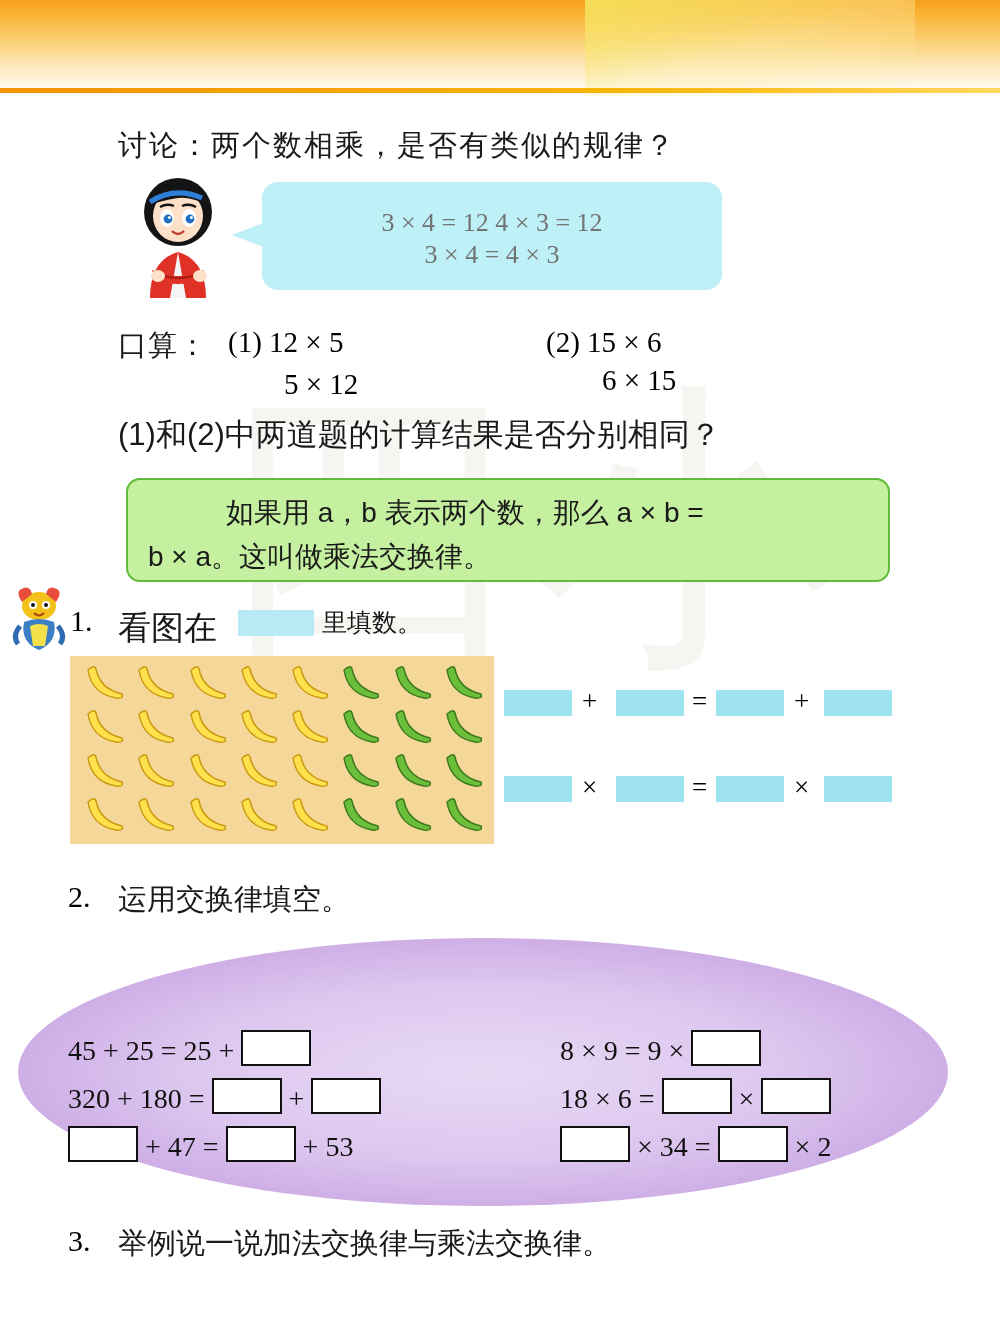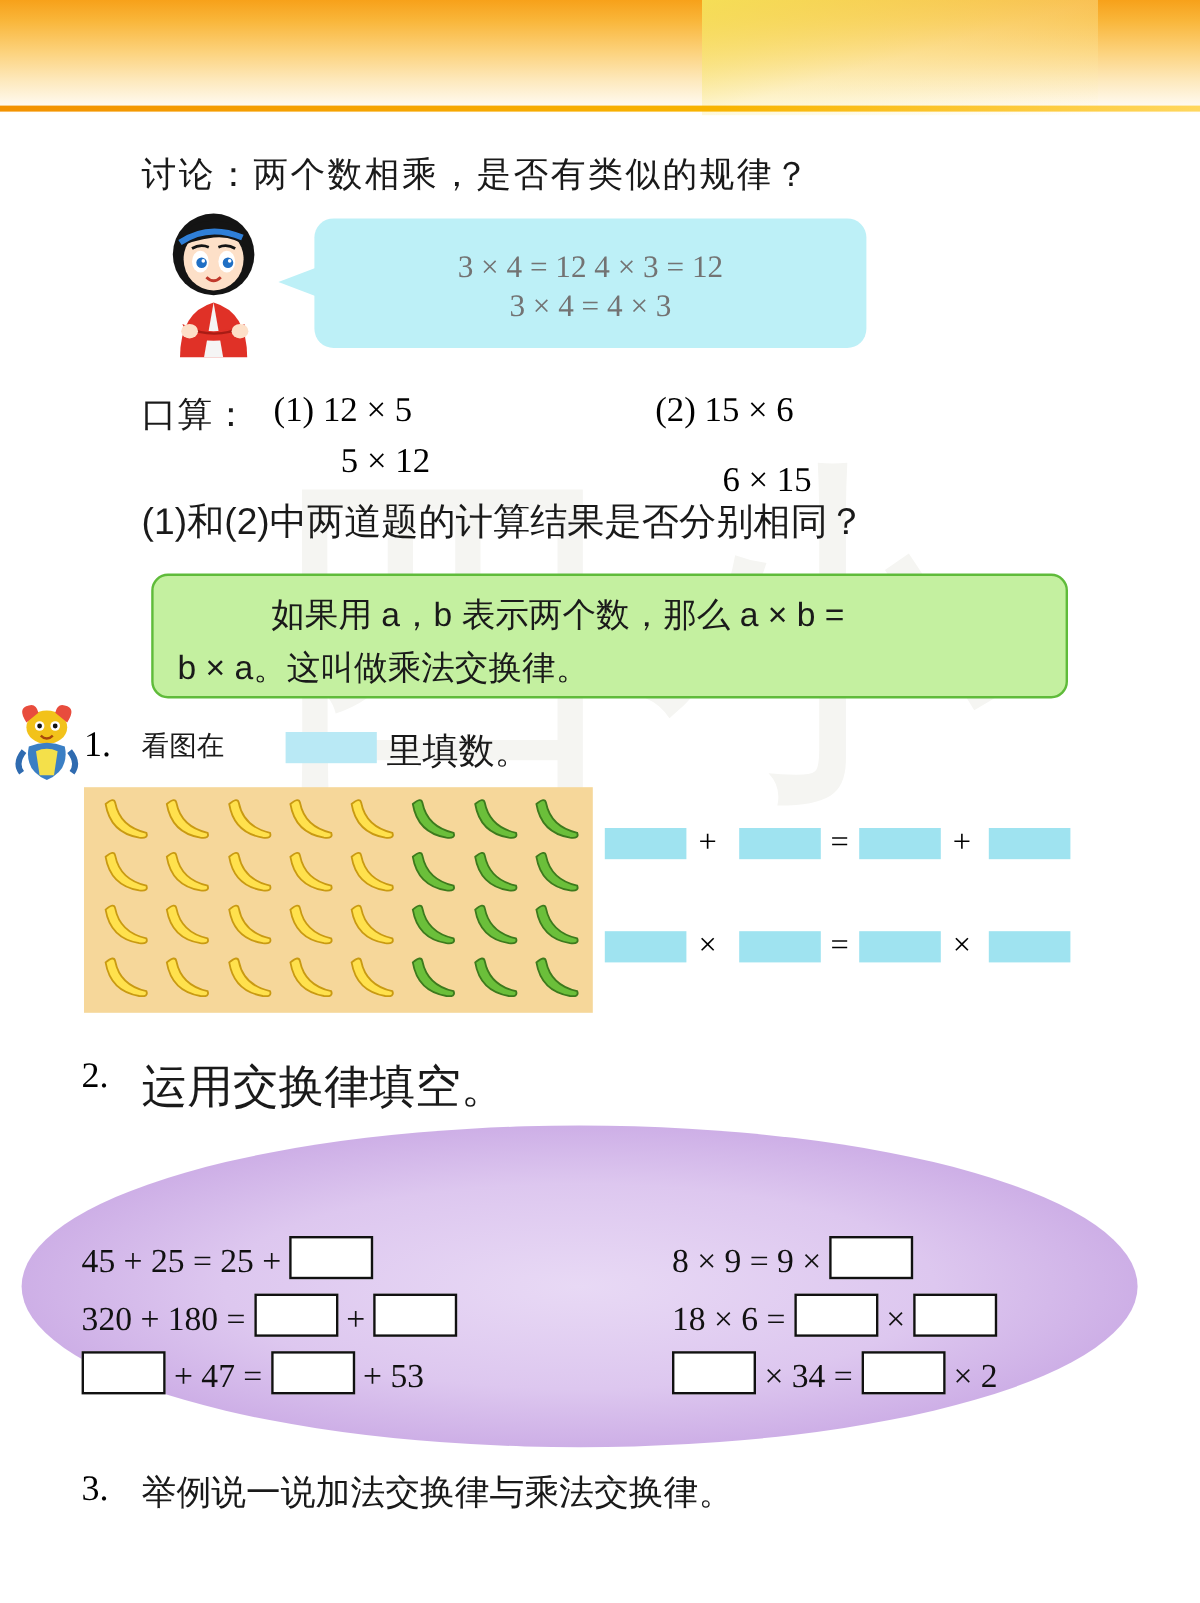--- a/index.html
+++ b/index.html
@@ -102,21 +102,21 @@
   
   .koushuan-label {
     position: absolute;
     left: 118px; top: 326px;
     font-size: 29px;
     letter-spacing: 1px;
   }
   .ks-a1 { position: absolute; left: 228px; top: 326px; font-size: 29px; font-family: "Liberation Serif", serif;}
   .ks-a2 { position: absolute; left: 284px; top: 368px; font-size: 29px; font-family: "Liberation Serif", serif; text-align: center;}
   .ks-b1 { position: absolute; left: 546px; top: 326px; font-size: 29px; font-family: "Liberation Serif", serif;}
-  .ks-b2 { position: absolute; left: 602px; top: 384px; font-size: 29px; font-family: "Liberation Serif", serif;}
+  .ks-b2 { position: absolute; left: 602px; top: 364px; font-size: 29px; font-family: "Liberation Serif", serif;}
 
   .q-line {
     position: absolute;
     left: 118px; top: 414px;
     font-size: 31px;
   }
 
   
   .rulebox {
     position: absolute;
@@ -142,32 +142,32 @@
   
   .ex1-num {
     position: absolute;
     left: 70px; top: 604px;
     font-size: 30px;
     font-family: "Liberation Serif", serif;
   }
   .ex1-text {
     position: absolute;
     left: 118px; top: 606px;
-    font-size: 23px;
+    font-size: 33px;
   }
   .ex1-blank-inline {
     position: absolute;
     left: 238px; top: 610px;
     width: 76px; height: 26px;
     background: #b9e9f5;
   }
   .ex1-text2 {
     position: absolute;
     left: 322px; top: 606px;
-    font-size: 30px;
+    font-size: 25px;
   }
   .mascot {
     position: absolute;
     left: 8px; top: 586px;
     width: 62px; height: 66px;
   }
 
   
   .banana-panel {
     position: absolute;
@@ -201,21 +201,21 @@
   
   .ex2-num {
     position: absolute;
     left: 68px; top: 880px;
     font-size: 30px;
     font-family: "Liberation Serif", serif;
   }
   .ex2-text {
     position: absolute;
     left: 118px; top: 880px;
-    font-size: 38px;
+    font-size: 29px;
   }
   .ellipse {
     position: absolute;
     left: 18px; top: 938px;
     width: 930px; height: 268px;
     border-radius: 50%;
     background: radial-gradient(ellipse at 50% 50%, #e8d9f5 0%, #ddc7ef 45%, #c9a8e4 78%, #b98fd8 100%);
   }
   .eq {
     position: absolute;

